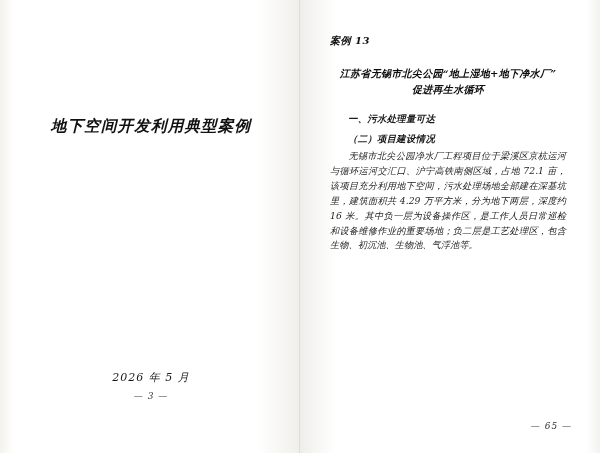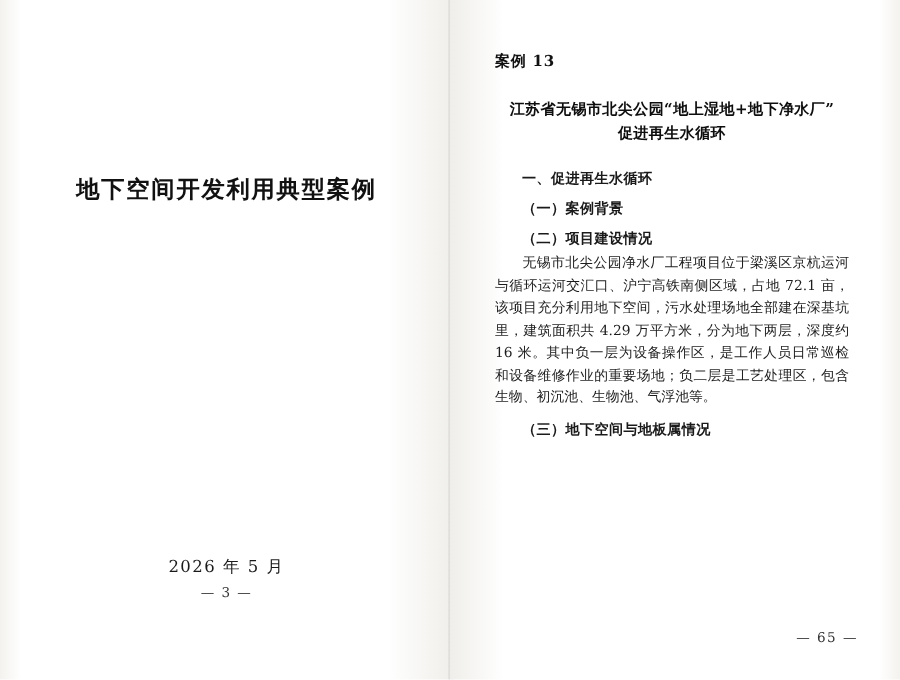--- a/index.html
+++ b/index.html
@@ -20,20 +20,21 @@
     height: 453px;
     background: #ffffff;
     display: flex;
   }
   
   .page {
     position: relative;
     height: 453px;
     box-sizing: border-box;
     background: #fdfdfc;
+    font-style: italic;
   }
   .page-left {
     width: 300px;
     padding: 40px 34px 30px 36px;
     background:
       linear-gradient(to right, #f3f2ee 0px, #ffffff 14px, #ffffff 86%, #f0efeb 100%);
   }
   .page-right {
     width: 300px;
     padding: 30px 34px 30px 30px;
@@ -155,25 +156,23 @@
   <div class="gutter"></div>
 
   <div class="page page-right">
     <div class="case-label">案例 13</div>
 
     <div class="case-title">
       <span>江苏省无锡市北尖公园“地上湿地+地下净水厂”</span>
       <span class="line2">促进再生水循环</span>
     </div>
 
-    <div class="sec-h1">一、促进再生水循环</div>
+    <div class="sec-h1">一、污水处理量可达</div>
 
-    <div class="sec-h2">（一）案例背景</div>
 
     <div class="sec-h2">（二）项目建设情况</div>
     <p class="body">无锡市北尖公园净水厂工程项目位于梁溪区京杭运河与循环运河交汇口、沪宁高铁南侧区域，占地 72.1 亩，该项目充分利用地下空间，污水处理场地全部建在深基坑里，建筑面积共 4.29 万平方米，分为地下两层，深度约 16 米。其中负一层为设备操作区，是工作人员日常巡检和设备维修作业的重要场地；负二层是工艺处理区，包含生物、初沉池、生物池、气浮池等。</p>
 
-    <div class="sec-h2">（三）地下空间与地板属情况</div>
 
     <div class="folio-right">— 65 —</div>
   </div>
 
 </div>
 
 </body></html>

